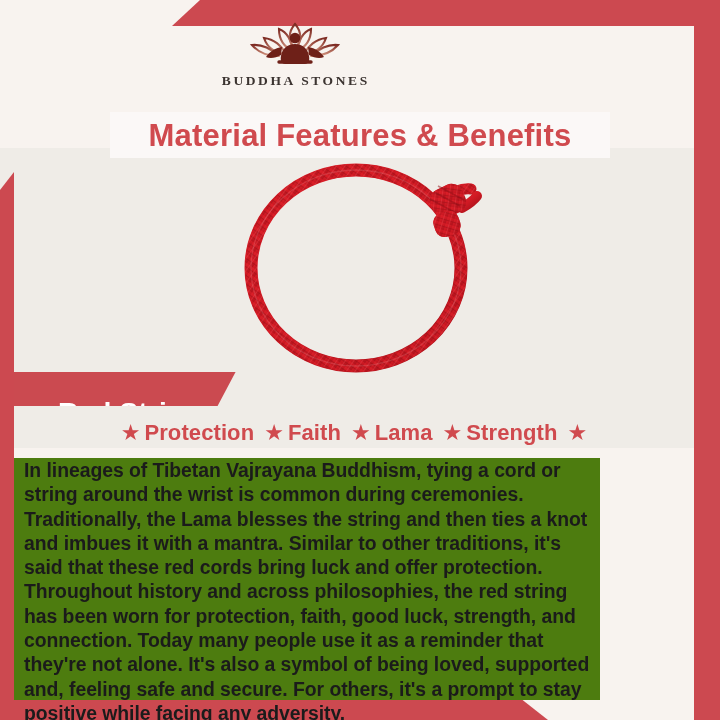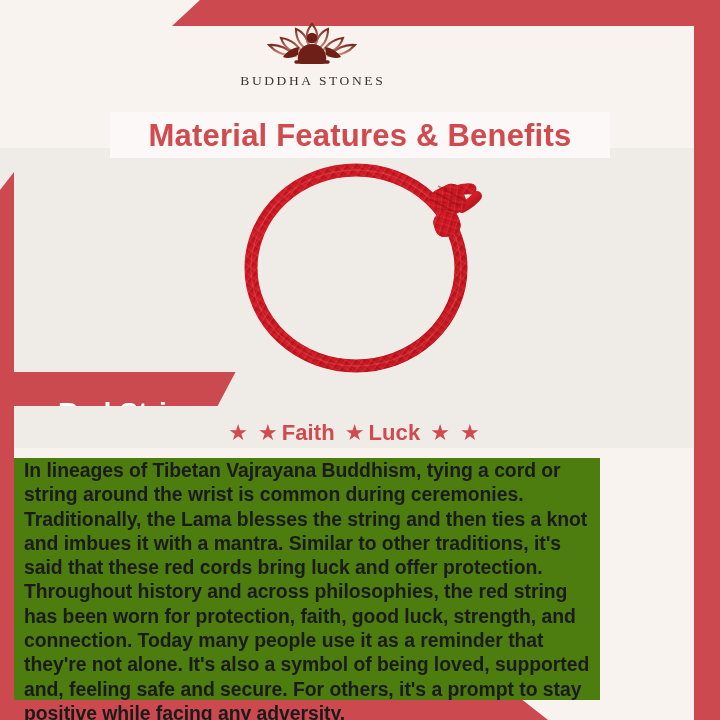--- a/index.html
+++ b/index.html
@@ -68,23 +68,24 @@
     position: absolute;
     left: 0; bottom: 0;
     width: 720px; height: 22px;
     background: #cc4950;
     clip-path: polygon(0 0, 520px 0, 548px 22px, 0 22px);
   }
 
   
   .logo-wrap {
     position: absolute;
-    left: 17px; top: 18px;
+    left: 0; top: 18px;
     width: 589px;
     text-align: center;
+    font-weight: bold;
   }
   .logo-mark {
     display: block;
     margin: 0 auto;
   }
   .logo-word {
     display: block;
     margin-top: 3px;
     font-family: "Liberation Serif", serif;
     font-size: 13.5px;
@@ -282,31 +283,33 @@
     </span>
   </div>
 
   <div class="ribbon">
     <span class="ribbon-text">Red String</span>
   </div>
 
   <div class="benefits">
     <div class="benefit">
       <span class="star">★</span>
+      <span class="benefit-label">Protection</span>
     </div>
     <div class="benefit">
       <span class="star">★</span>
       <span class="benefit-label">Faith</span>
     </div>
     <div class="benefit">
       <span class="star">★</span>
-      <span class="benefit-label">Luck</span>
-    </div>
-    <div class="benefit">
-      <span class="star">★</span>
+      <span class="benefit-label">Lama</span>
+    </div>
+    <div class="benefit">
+      <span class="star">★</span>
+      <span class="benefit-label">Strength</span>
     </div>
     <div class="benefit">
       <span class="star">★</span>
     </div>
   </div>
 
   <div class="desc-panel">
     <p class="desc-text">In lineages of Tibetan Vajrayana Buddhism, tying a cord or string around the wrist is common during ceremonies. Traditionally, the Lama blesses the string and then ties a knot and imbues it with a mantra. Similar to other traditions, it's said that these red cords bring luck and offer protection. Throughout history and across philosophies, the red string has been worn for protection, faith, good luck, strength, and connection. Today many people use it as a reminder that they're not alone. It's also a symbol of being loved, supported and, feeling safe and secure. For others, it's a prompt to stay positive while facing any adversity.</p>
   </div>
 

